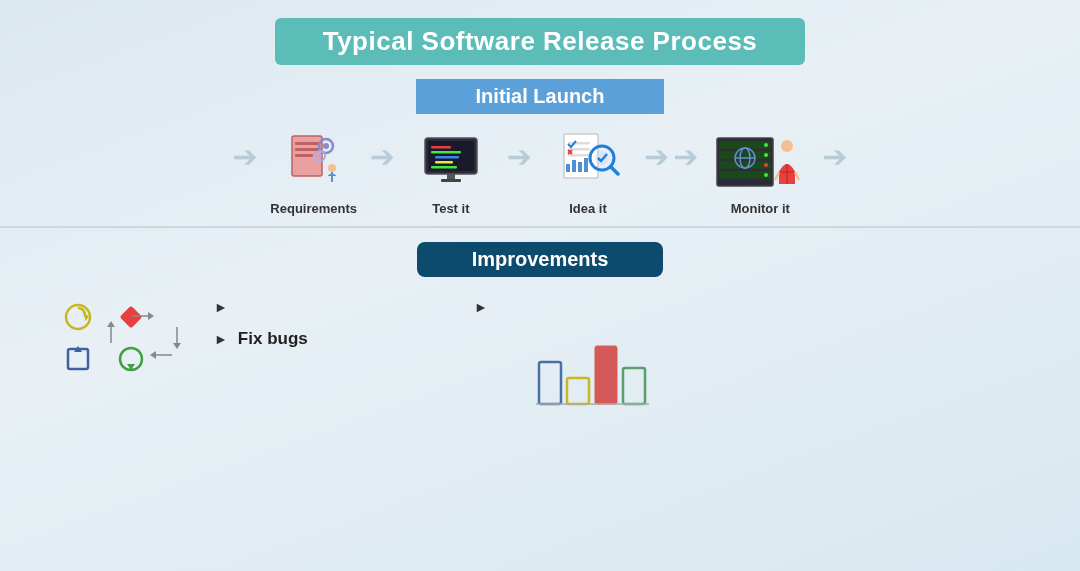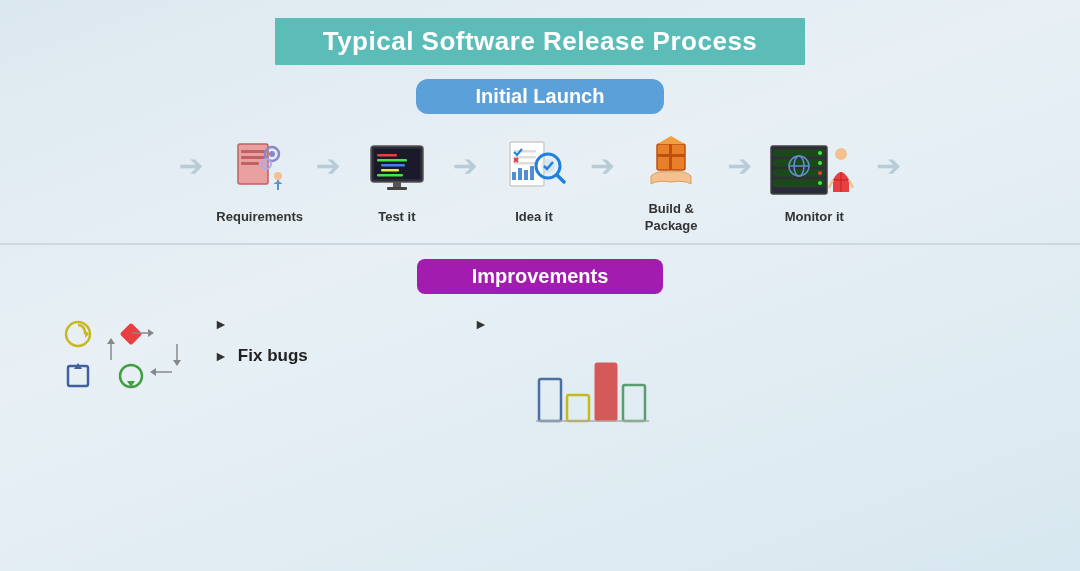--- a/index.html
+++ b/index.html
@@ -16,36 +16,36 @@
       display: flex;
       justify-content: center;
       margin-top: 18px;
     }
     .main-title {
       background: #5bbcb8;
       color: white;
       font-size: 26px;
       font-weight: bold;
       padding: 8px 48px;
-      border-radius: 1px;
+      border-radius: 6px;
       letter-spacing: 0.5px;
     }
 
     .section-label-container {
       display: flex;
       justify-content: center;
       margin-top: 14px;
     }
     .section-label {
       background: #5ba0d8;
       color: white;
       font-size: 20px;
       font-weight: bold;
       padding: 6px 60px;
-      border-radius: 12px;
+      border-radius: 0;
     }
 
     .process-row {
       display: flex;
       align-items: center;
       justify-content: center;
       margin-top: 10px;
       gap: 0px;
       padding: 0 20px;
     }
@@ -80,21 +80,21 @@
       margin-top: 8px;
     }
 
     
     .improvements-label-container {
       display: flex;
       justify-content: center;
       margin-top: 14px;
     }
     .improvements-label {
-      background: #a21caf;
+      background: #0c4a6e;
       color: white;
       font-size: 20px;
       font-weight: bold;
       padding: 6px 55px;
       border-radius: 8px;
     }
 
     .improvements-content {
       display: flex;
       align-items: flex-start;
@@ -257,35 +257,20 @@
         <circle cx="46" cy="30" r="7" fill="rgba(200,220,240,0.5)"></circle>
 
         <path d="M42 30 L45 33 L51 26" fill="none" stroke="#2080e0" stroke-width="2.5"></path>
       </svg>
     </div>
     <div class="process-label">Idea it</div>
   </div>
 
   <div class="flat-arrow">➔</div>
 
-  <div class="process-step">
-    <div class="process-icon">
-      <svg width="64" height="64" viewBox="0 0 64 64">
-
-        <path d="M12 48 Q18 42 32 44 Q46 42 52 48 L52 56 Q46 52 32 54 Q18 52 12 56Z" fill="#f5c090" stroke="#d4a060" stroke-width="1"></path>
-
-        <rect x="18" y="16" width="28" height="26" rx="2" fill="#e8802a" stroke="#c05010" stroke-width="1.5"></rect>
-        <polygon points="18,16 32,8 46,16" fill="#f0a040"></polygon>
-
-        <rect x="18" y="26" width="28" height="3" fill="#c05010"></rect>
-        <rect x="30" y="16" width="3" height="26" fill="#c05010"></rect>
-      </svg>
-    </div>
-    <div class="process-label">Build &amp;<br>Package</div>
-  </div>
 
   <div class="flat-arrow">➔</div>
 
   <div class="process-step" style="width:120px;">
     <div class="process-icon" style="width:90px;">
       <svg width="90" height="64" viewBox="0 0 90 64">
 
         <rect x="2" y="10" width="56" height="48" rx="2" fill="#2a2a3a" stroke="#444" stroke-width="1.5"></rect>
         <rect x="4" y="13" width="52" height="8" rx="1" fill="#1a4a1a" stroke="#333"></rect>
         <rect x="4" y="23" width="52" height="8" rx="1" fill="#1a4a1a" stroke="#333"></rect>

